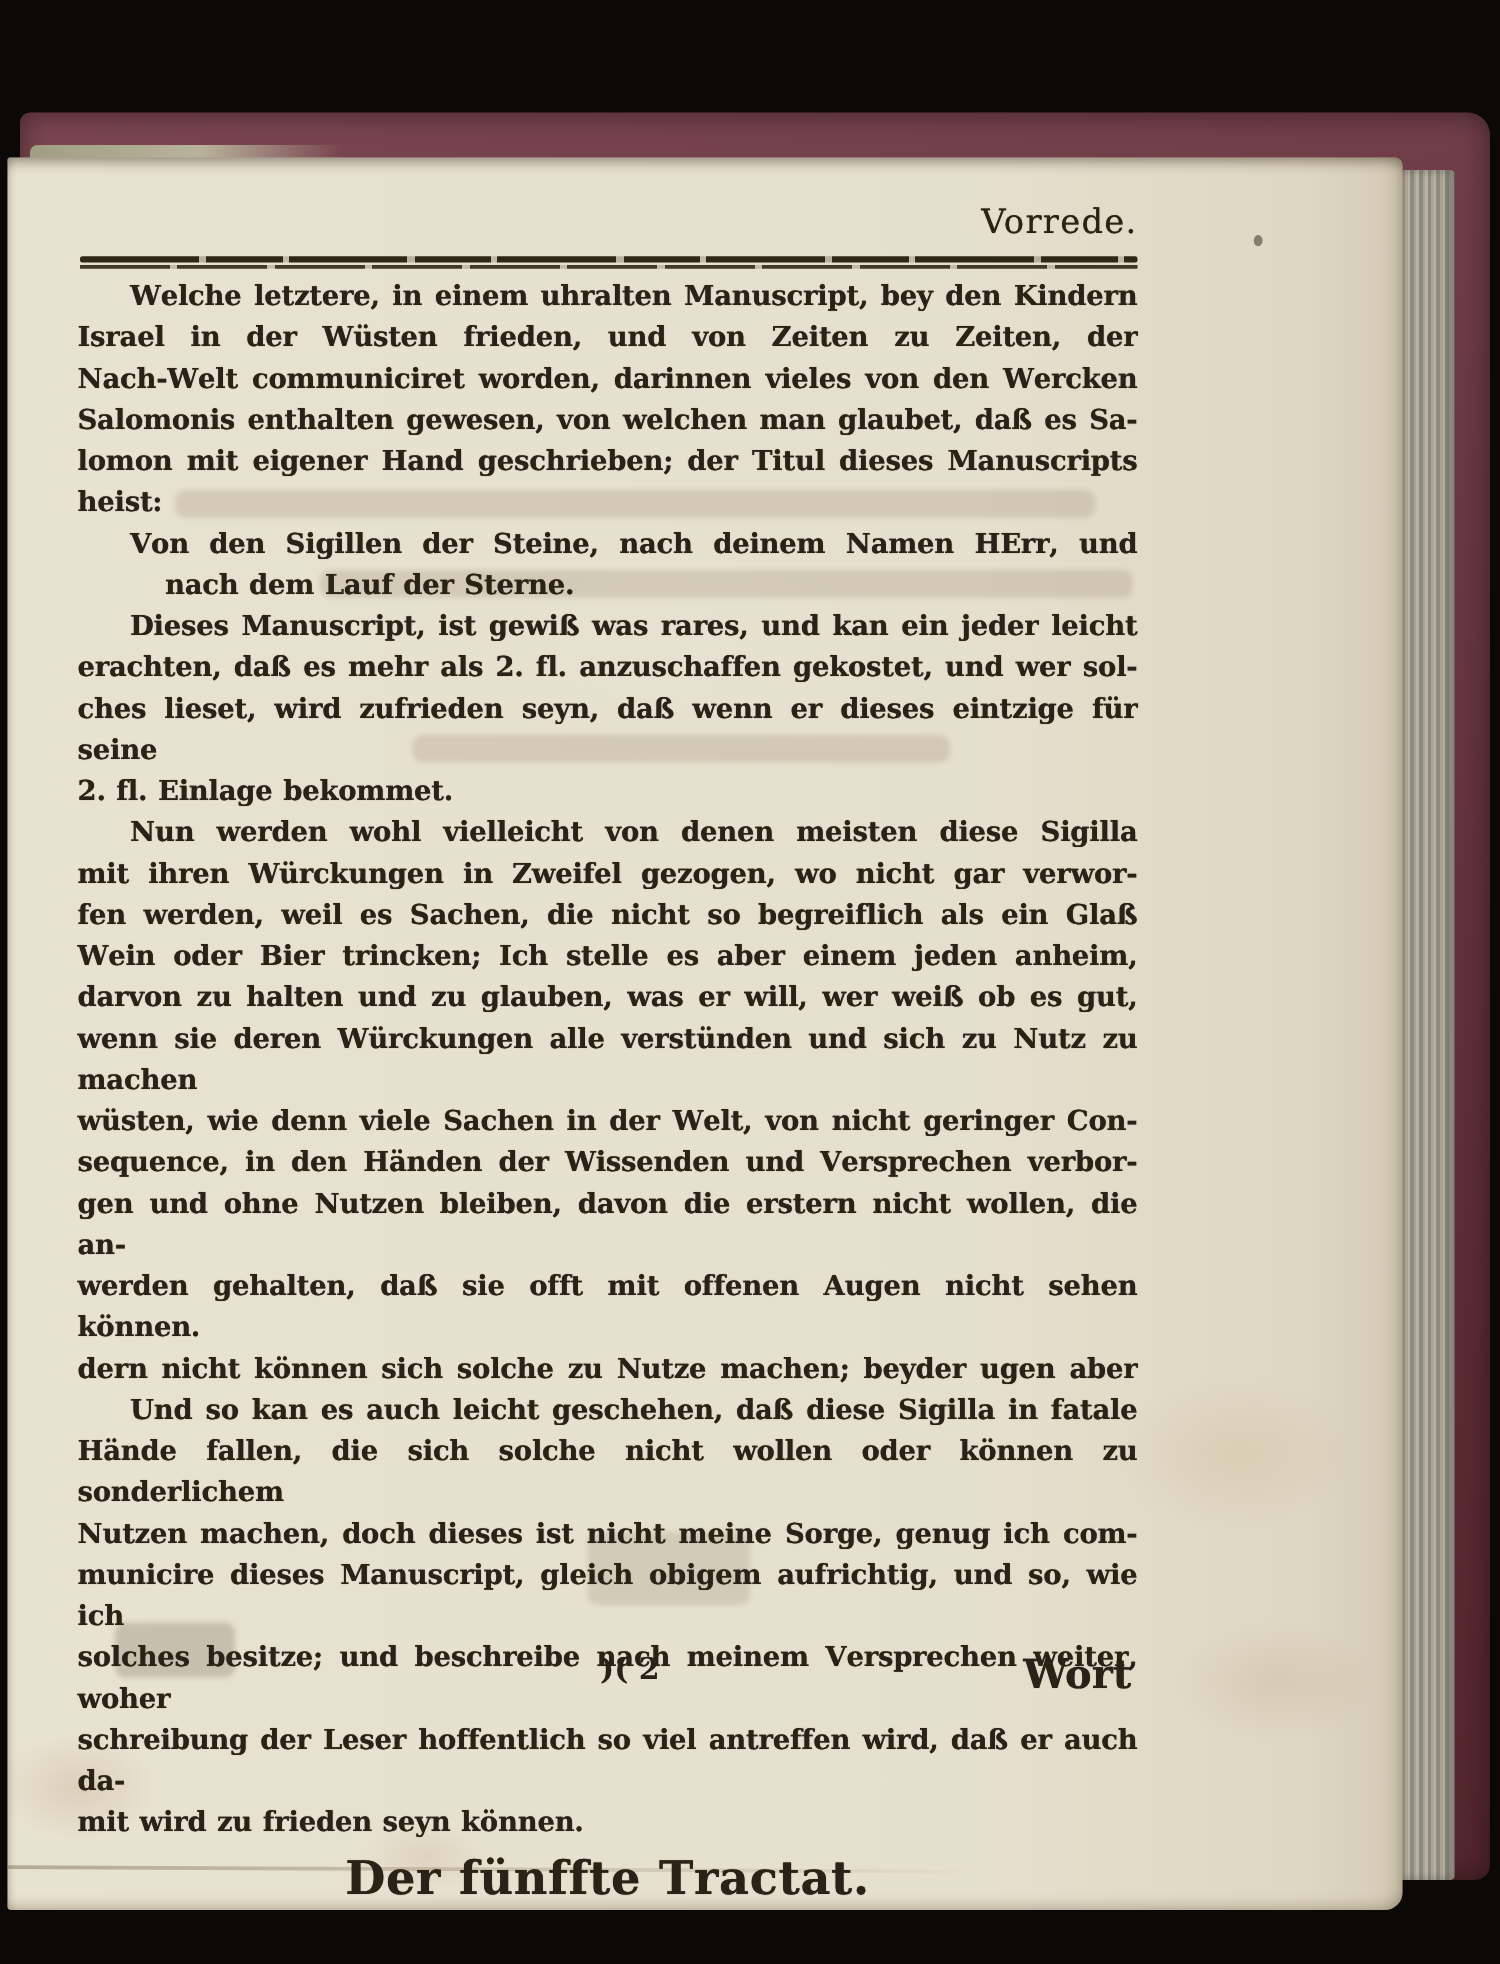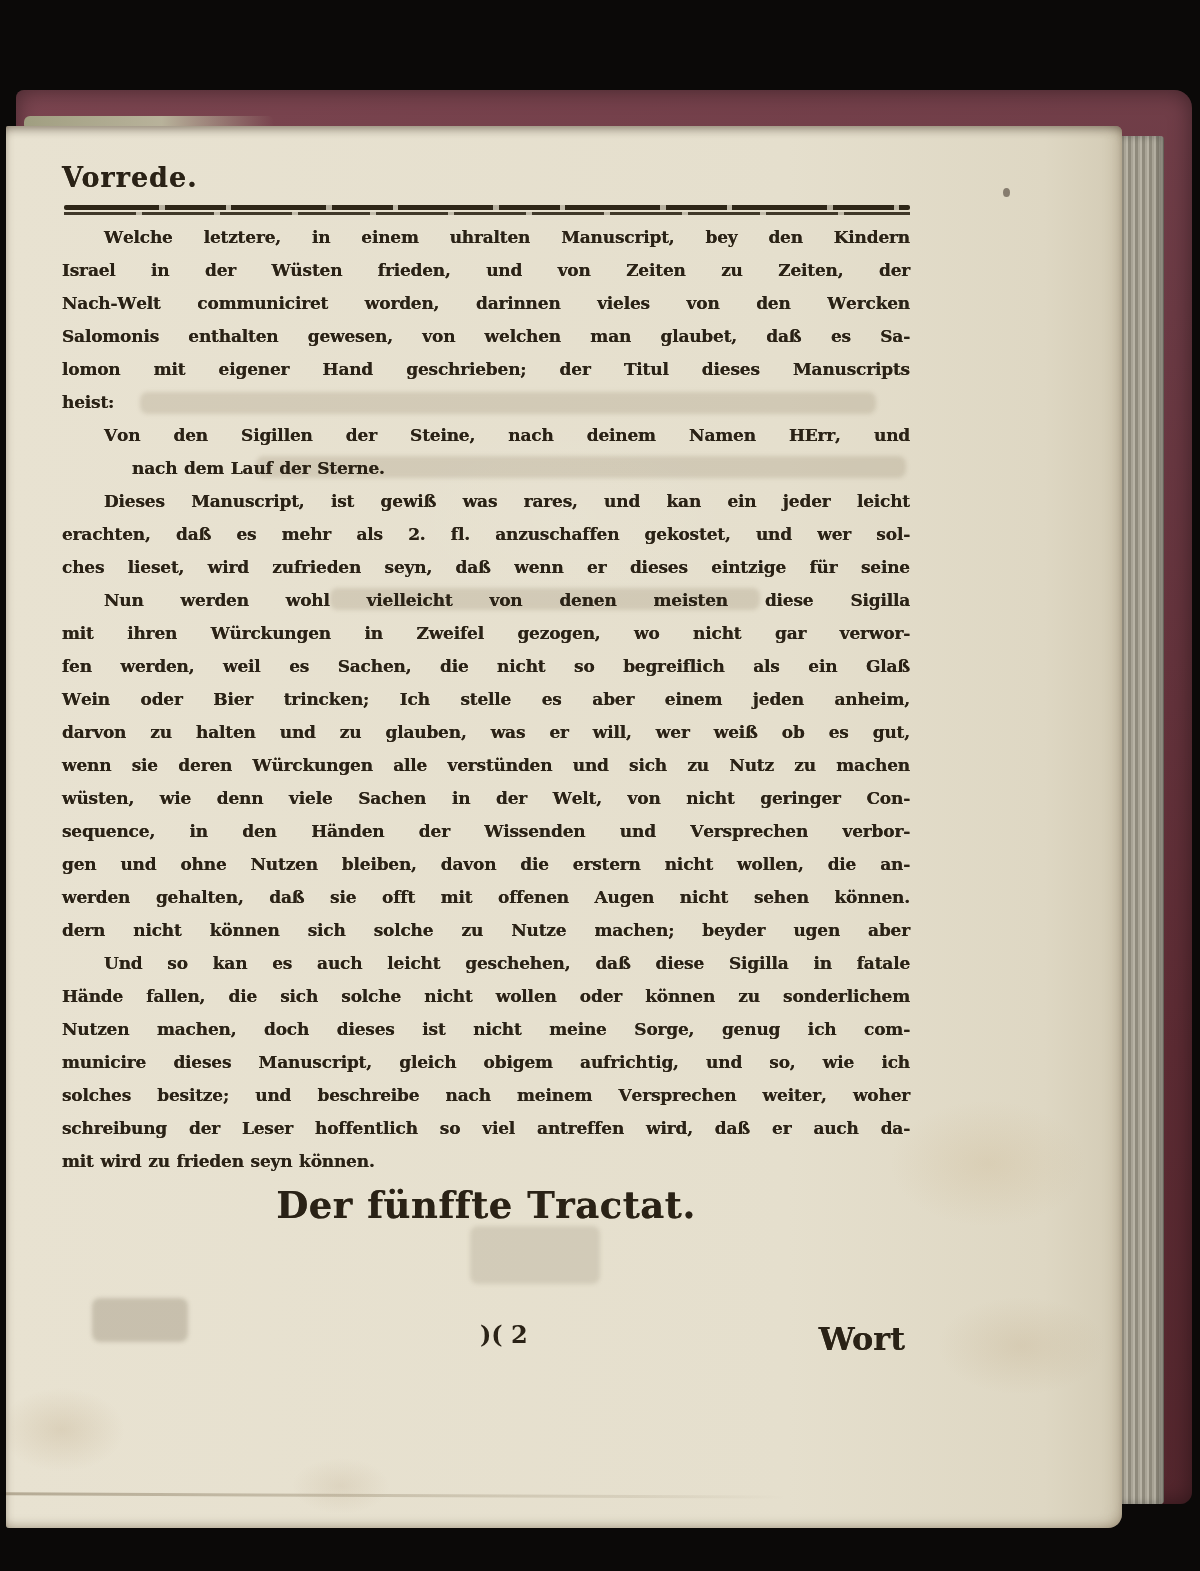--- a/index.html
+++ b/index.html
@@ -55,33 +55,33 @@
   .ghost.g4 { left:464px; top:1100px; width:130px; height:58px; background:rgba(100,84,60,.15); }
   .ghost.g5 { left:86px; top:1172px; width:96px; height:44px; background:rgba(85,72,52,.22); }
   .speck { position:absolute; left:997px; top:62px; width:7px; height:9px;
            background:rgba(60,50,40,.55); border-radius:50%; filter:blur(.5px); }
   .crease { position:absolute; left:0; top:1368px; width:780px; height:3px;
             background:linear-gradient(90deg,rgba(130,115,88,.5),rgba(130,115,88,.15) 80%,transparent);
             transform:rotate(.25deg); }
   
   .running-head {
     position:absolute; left:56px; top:36px; width:848px;
-    text-align:left; font-size:27px; font-weight:700; letter-spacing:1px;
+    text-align:right; font-size:27px; font-weight:400; letter-spacing:1px;
     color:#2a2216; text-shadow:0 0 .6px rgba(40,30,15,.8);
   }
   
   .rule { position:absolute; left:58px; top:79px; width:846px; }
   .rule .r1 { height:5px; border-radius:2px;
     background:repeating-linear-gradient(90deg,#2e2617 0 95px,rgba(46,38,23,.25) 95px 101px,#2e2617 101px 162px,rgba(46,38,23,.2) 162px 167px); }
   .rule .r2 { height:3px; margin-top:2px;
     background:repeating-linear-gradient(90deg,rgba(46,38,23,.9) 0 72px,rgba(46,38,23,.2) 72px 78px); }
   
   .textblock { position:absolute; left:56px; top:95px; width:848px; }
   .line {
-    font-size:17px; line-height:33px; font-weight:700; color:#2a2216;
+    font-size:22px; line-height:33px; font-weight:700; color:#2a2216;
     text-align:justify; text-align-last:left; letter-spacing:-.2px; word-spacing:1px;
     text-shadow:0 0 .6px rgba(40,30,15,.8); font-kerning:none; white-space:normal;
   }
   .line.just    { text-align-last:justify; }
   .line.indent  { text-indent:42px; }
   .line.indent2 { padding-left:70px; }
   .line.heading {
     font-size:37px; line-height:50px; text-align:center; text-align-last:center;
     letter-spacing:.5px; padding-top:2px;
   }
@@ -121,20 +121,21 @@
         <div class="line just">Israel in der Wüsten frieden, und von Zeiten zu Zeiten, der</div>
         <div class="line just">Nach-Welt communiciret worden, darinnen vieles von den Wercken</div>
         <div class="line just">Salomonis enthalten gewesen, von welchen man glaubet, daß es Sa-</div>
         <div class="line just">lomon mit eigener Hand geschrieben; der Titul dieses Manuscripts</div>
         <div class="line ">heist:</div>
         <div class="line indent just">Von den Sigillen der Steine, nach deinem Namen HErr, und</div>
         <div class="line indent2">nach dem Lauf der Sterne.</div>
         <div class="line indent just">Dieses Manuscript, ist gewiß was rares, und kan ein jeder leicht</div>
         <div class="line just">erachten, daß es mehr als 2. fl. anzuschaffen gekostet, und wer sol-</div>
         <div class="line just">ches lieset, wird zufrieden seyn, daß wenn er dieses eintzige für seine</div>
+        <div class="line ">2. fl. Einlage bekommet.</div>
         <div class="line indent just">Nun werden wohl vielleicht von denen meisten diese Sigilla</div>
         <div class="line just">mit ihren Würckungen in Zweifel gezogen, wo nicht gar verwor-</div>
         <div class="line just">fen werden, weil es Sachen, die nicht so begreiflich als ein Glaß</div>
         <div class="line just">Wein oder Bier trincken; Ich stelle es aber einem jeden anheim,</div>
         <div class="line just">darvon zu halten und zu glauben, was er will, wer weiß ob es gut,</div>
         <div class="line just">wenn sie deren Würckungen alle verstünden und sich zu Nutz zu machen</div>
         <div class="line just">wüsten, wie denn viele Sachen in der Welt, von nicht geringer Con-</div>
         <div class="line just">sequence, in den Händen der Wissenden und Versprechen verbor-</div>
         <div class="line just">gen und ohne Nutzen bleiben, davon die erstern nicht wollen, die an-</div>
         <div class="line just">werden gehalten, daß sie offt mit offenen Augen nicht sehen können.</div>

